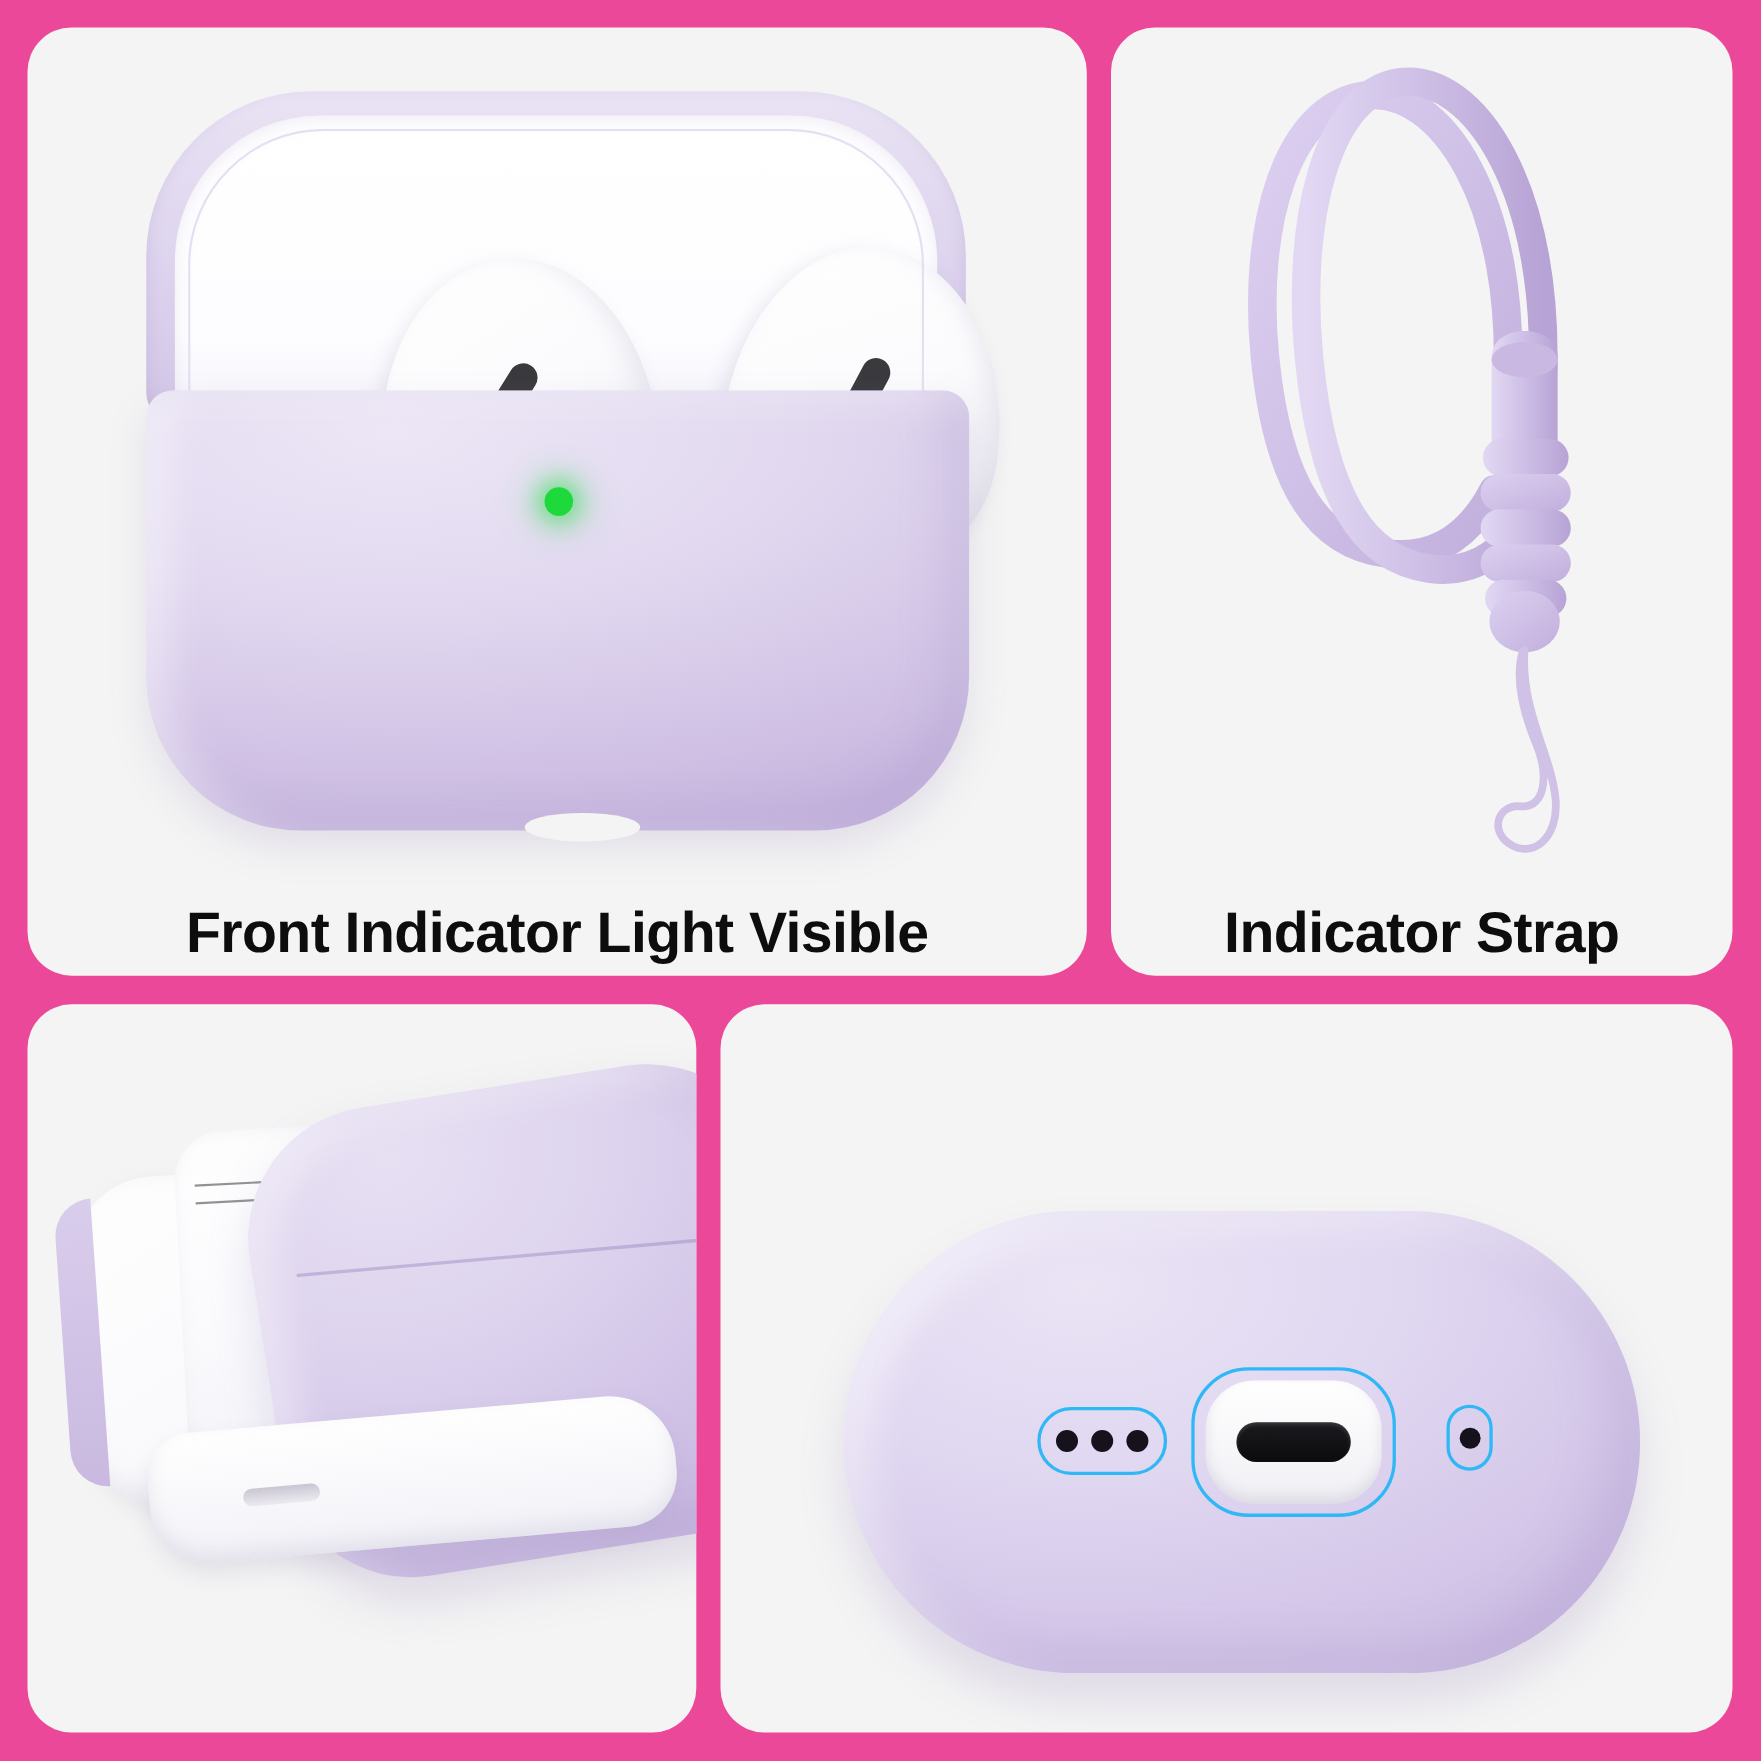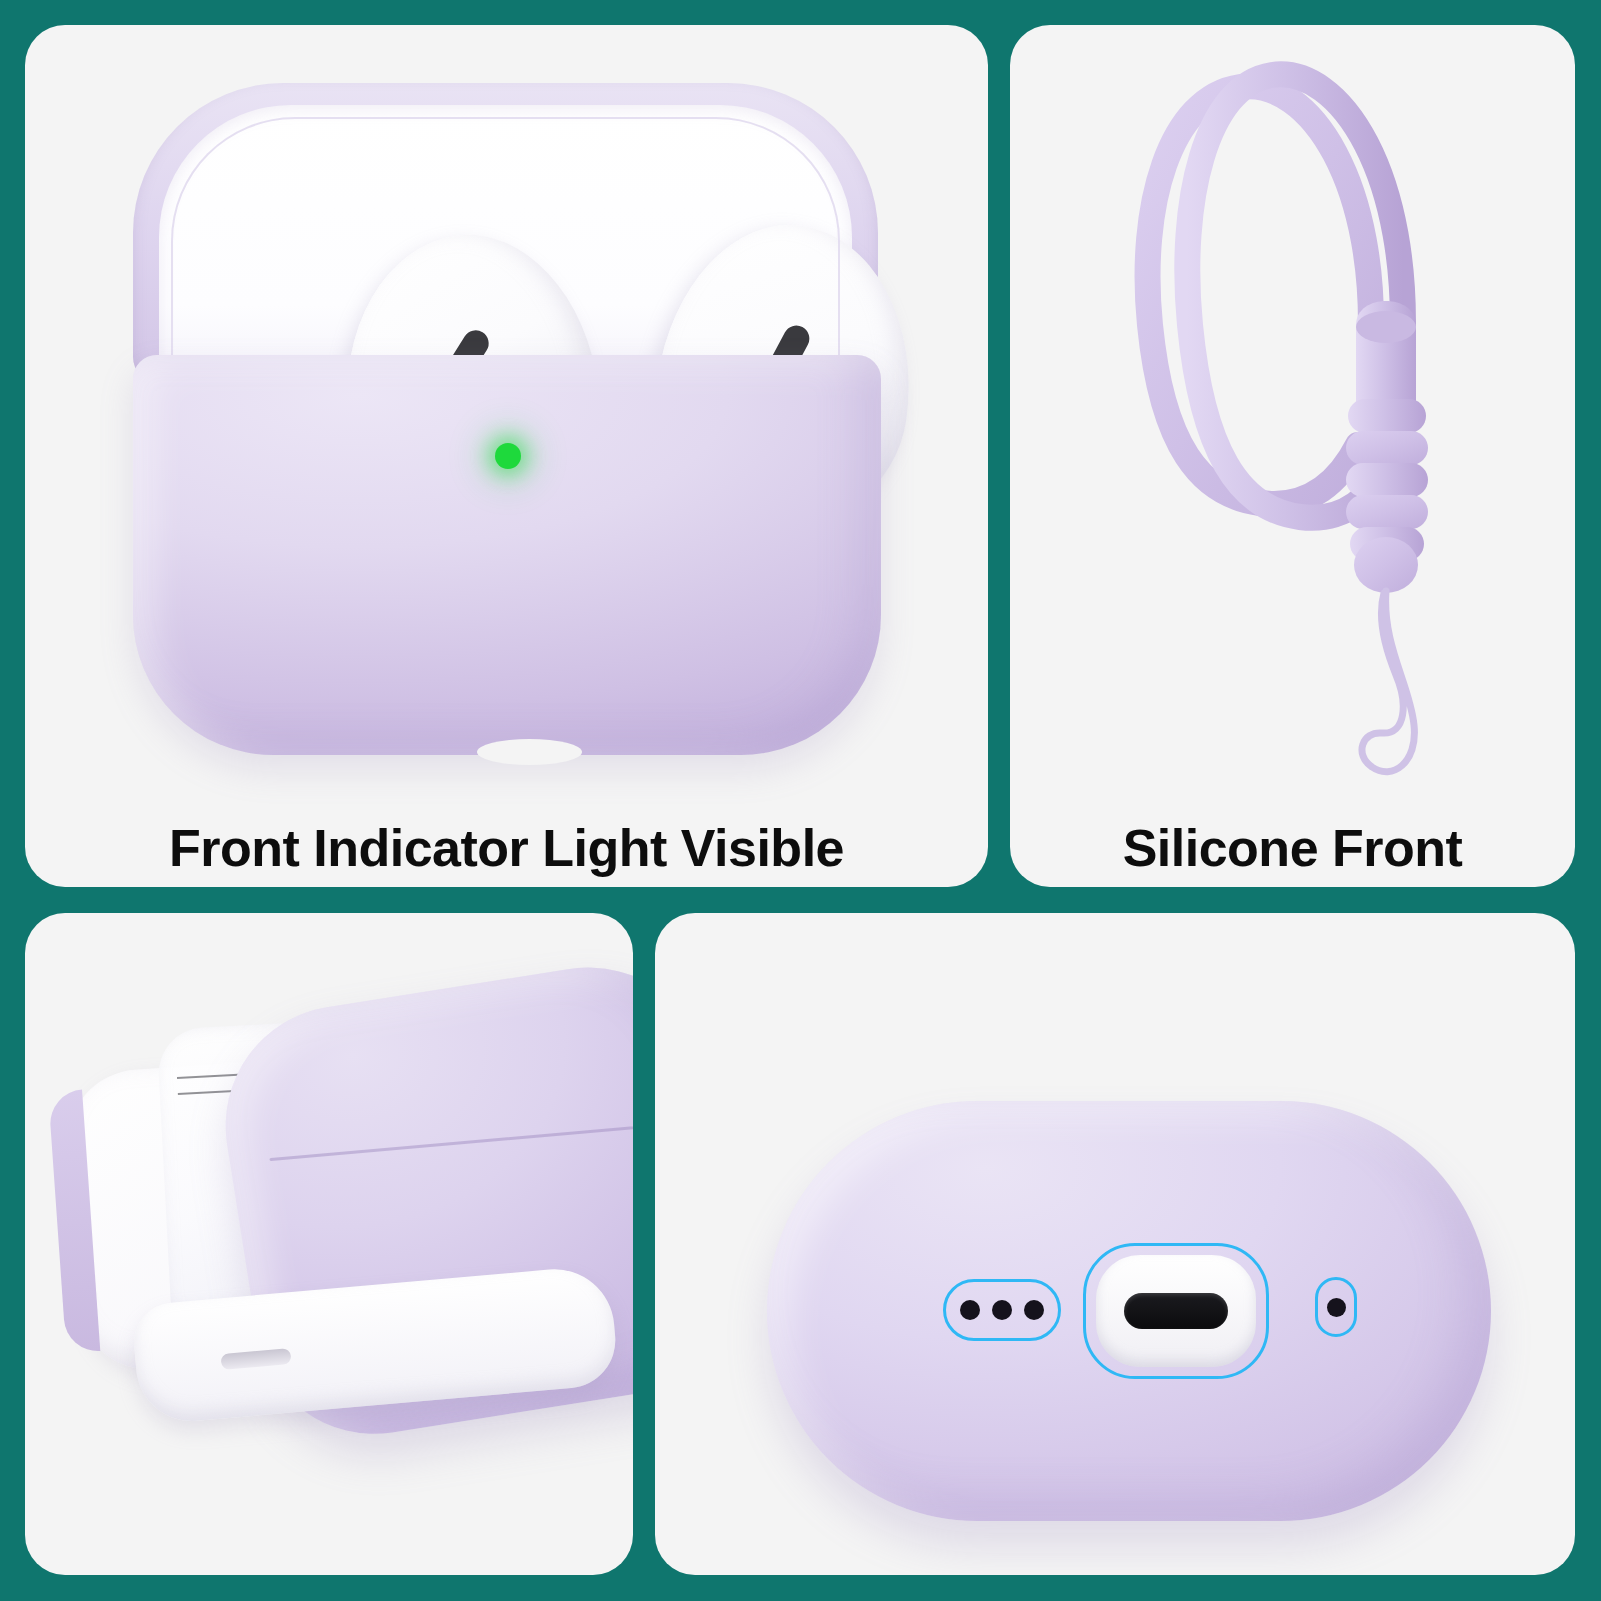--- a/index.html
+++ b/index.html
@@ -5,21 +5,21 @@
   * { box-sizing: border-box; margin:0; padding:0; }
   html,body { width:1601px; height:1601px; background:#ffffff; }
   body {
     font-family: "Liberation Sans", sans-serif;
     -webkit-font-smoothing: antialiased;
   }
 
   .grid {
     position:relative;
     width:1601px; height:1601px;
-    background:#0f766e;
+    background:#ec4899;
   }
 
   .card {
     position:absolute;
     background:#f4f4f4;
     border-radius:40px;
     overflow:hidden;
   }
 
   .caption {
@@ -326,21 +326,21 @@
           <rect x="340" y="502" width="74" height="34" rx="17" fill="url(#lilacDeep)"></rect>
         </g>
         <path d="M346 530 C 346 576, 406 576, 406 530 Z" fill="url(#lilac)"></path>
         <ellipse cx="376" cy="540" rx="32" ry="28" fill="url(#lilac)"></ellipse>
 
         <path d="M376 566 C 372 620, 400 660, 404 700 C 408 738, 382 756, 362 742
                  C 344 730, 352 706, 372 708 C 396 710, 398 678, 386 650
                  C 372 616, 368 590, 374 568" fill="none" stroke="#cfc2e6" stroke-width="7" stroke-linecap="round"></path>
       </svg>
     </div>
-    <div class="caption" id="cap-strap">Silicone Front</div>
+    <div class="caption" id="cap-strap">Indicator Strap</div>
   </div>
 
   <div class="card" id="card-layer">
     <div class="stage layer-wrap">
       <div class="tray-lav"></div>
       <div class="shell-clear"></div>
       <div class="shell-glass"></div>
       <div class="outer-case"></div>
       <div class="tray-white"></div>
       <div class="port-slot"></div>

